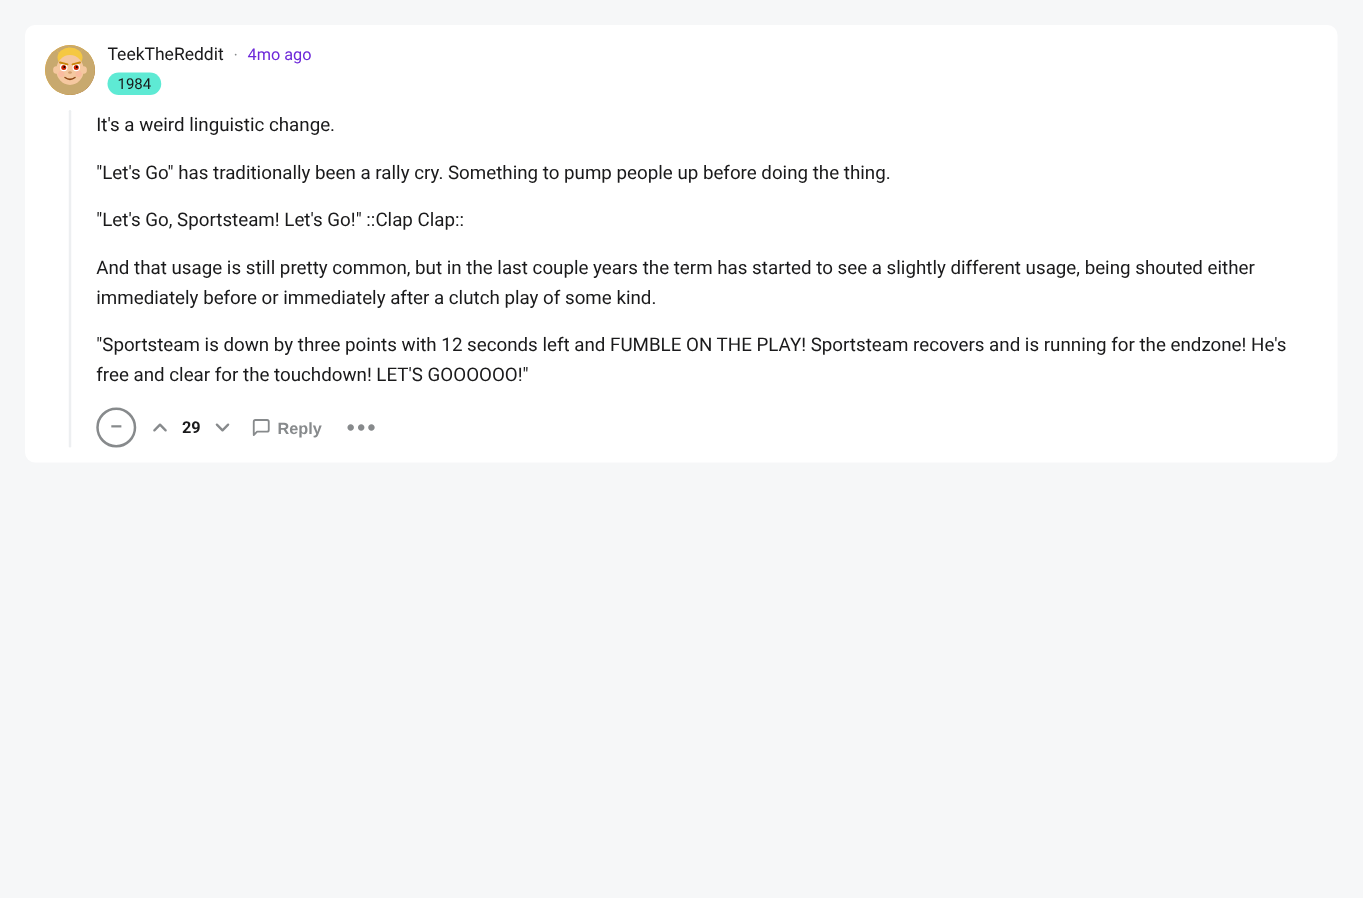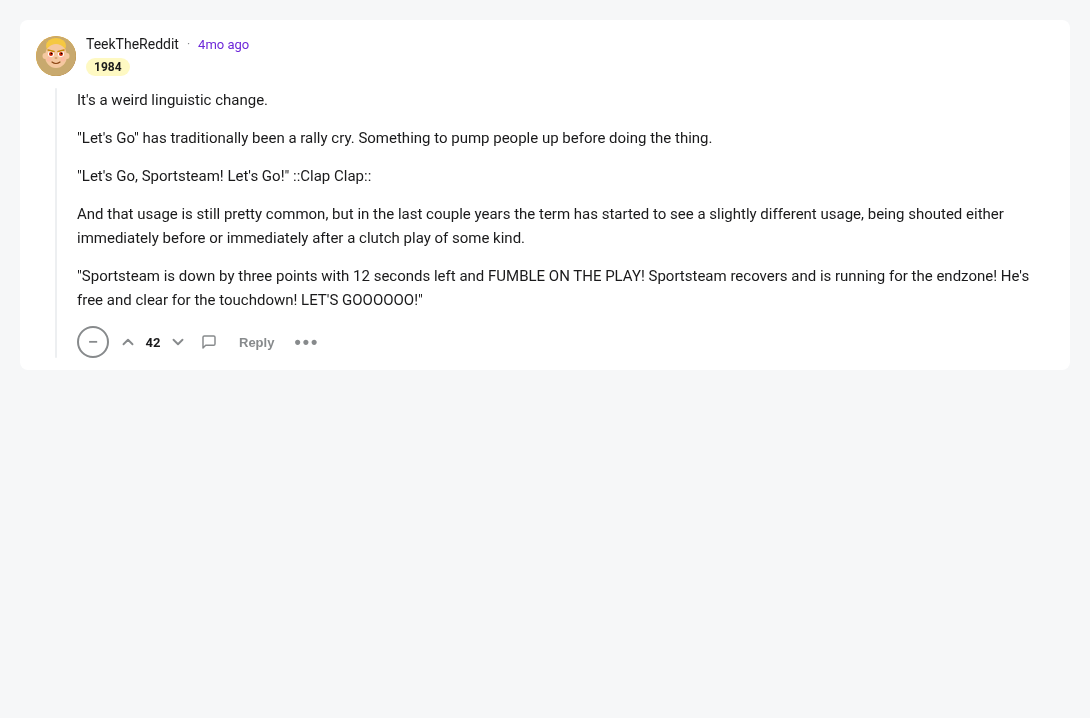--- a/index.html
+++ b/index.html
@@ -73,26 +73,26 @@
       color: #878a8c;
       font-size: 12px;
     }
 
     .timestamp {
       color: #6d28d9;
       font-size: 13px;
     }
 
     .flair-badge {
-      background-color: #fef9c3;
+      background-color: #5eead4;
       border-radius: 12px;
       padding: 2px 8px;
       font-size: 12px;
       color: #1a1a1b;
-      font-weight: 700;
+      font-weight: 400;
       display: inline-block;
     }
 
     .comment-body-wrapper {
       display: flex;
       gap: 0;
     }
 
     .thread-line {
       width: 2px;
@@ -126,21 +126,21 @@
       display: flex;
       align-items: center;
       gap: 4px;
       margin-top: 10px;
       padding-top: 4px;
     }
 
     .action-btn {
       display: flex;
       align-items: center;
-      gap: 22px;
+      gap: 5px;
       padding: 6px 8px;
       border-radius: 2px;
       border: none;
       background: transparent;
       cursor: pointer;
       color: #878a8c;
       font-size: 13px;
       font-weight: 700;
       transition: background-color 0.1s;
     }
@@ -259,21 +259,21 @@
         <button class="collapse-btn" title="Collapse">
           <span>−</span>
         </button>
 
         <div class="vote-section">
           <button class="action-btn" style="padding: 4px 2px;">
             <svg width="18" height="18" viewBox="0 0 24 24" fill="none" stroke="#878a8c" stroke-width="2.5" stroke-linecap="round" stroke-linejoin="round">
               <polyline points="18 15 12 9 6 15"></polyline>
             </svg>
           </button>
-          <span class="vote-count">42</span>
+          <span class="vote-count">29</span>
           <button class="action-btn" style="padding: 4px 2px;">
             <svg width="18" height="18" viewBox="0 0 24 24" fill="none" stroke="#878a8c" stroke-width="2.5" stroke-linecap="round" stroke-linejoin="round">
               <polyline points="6 9 12 15 18 9"></polyline>
             </svg>
           </button>
         </div>
 
         <button class="action-btn">
           <svg class="reply-icon" viewBox="0 0 24 24" fill="none" stroke="#878a8c" stroke-width="2.2" stroke-linecap="round" stroke-linejoin="round">
             <path d="M21 15a2 2 0 0 1-2 2H7l-4 4V5a2 2 0 0 1 2-2h14a2 2 0 0 1 2 2z"></path>

